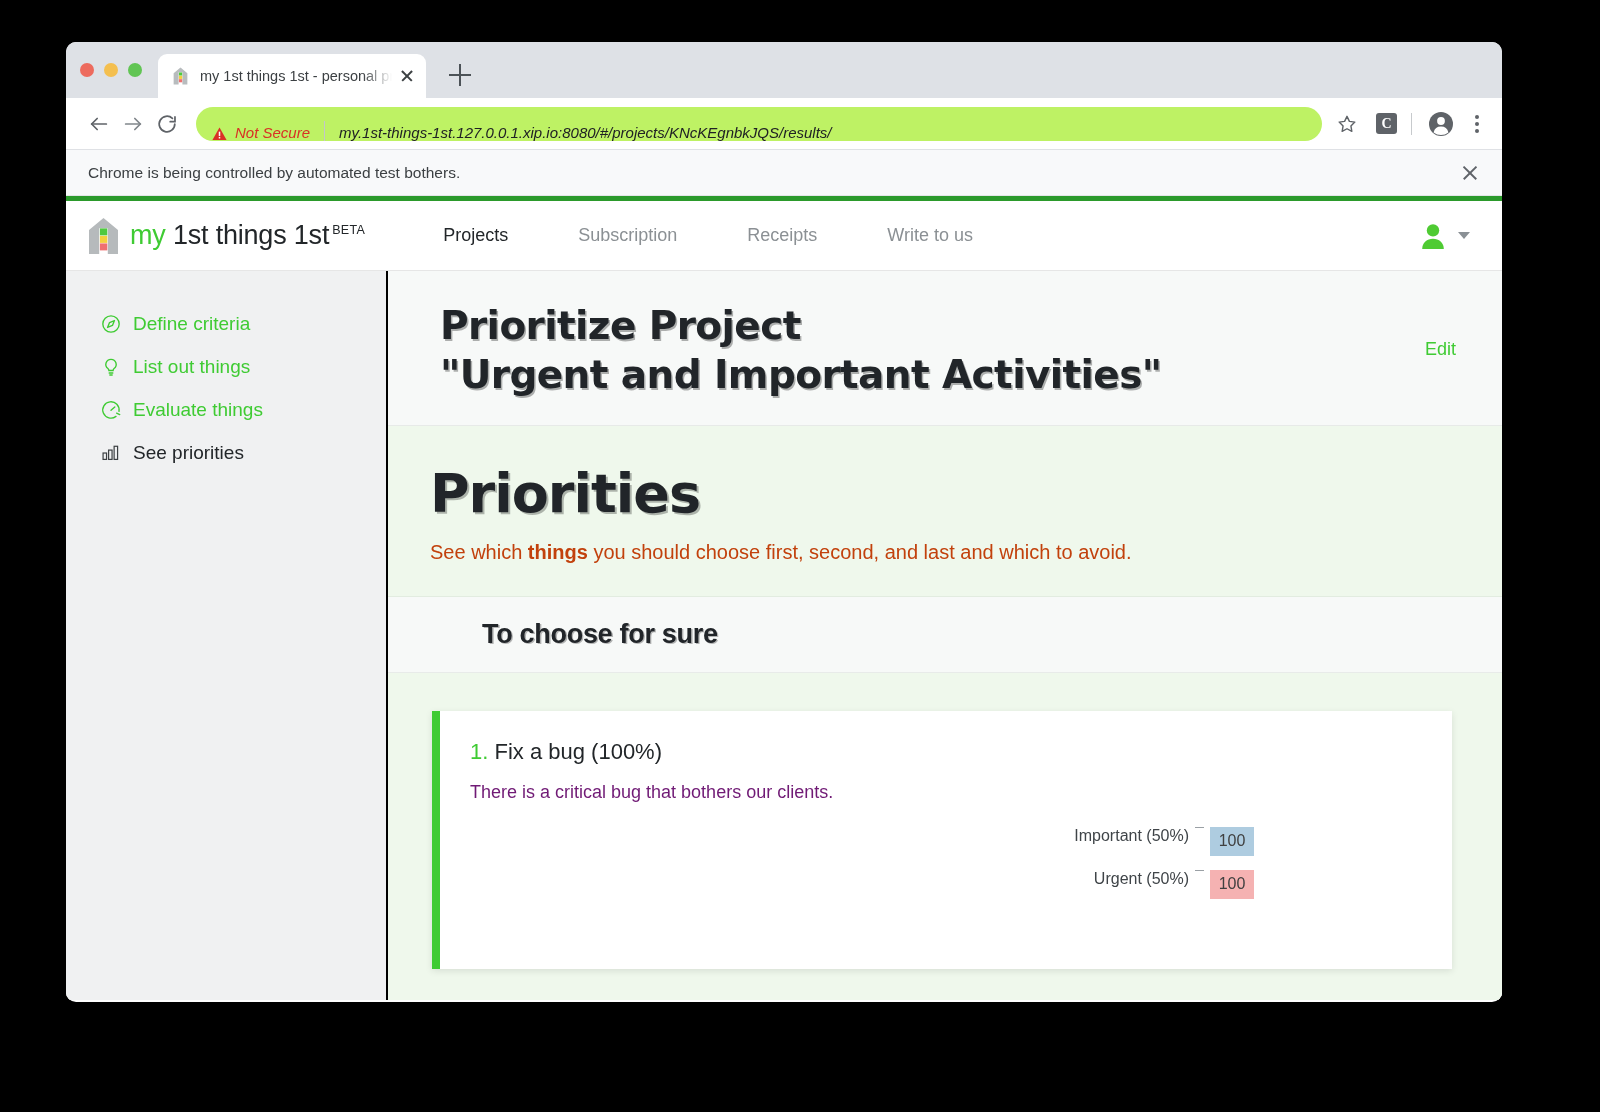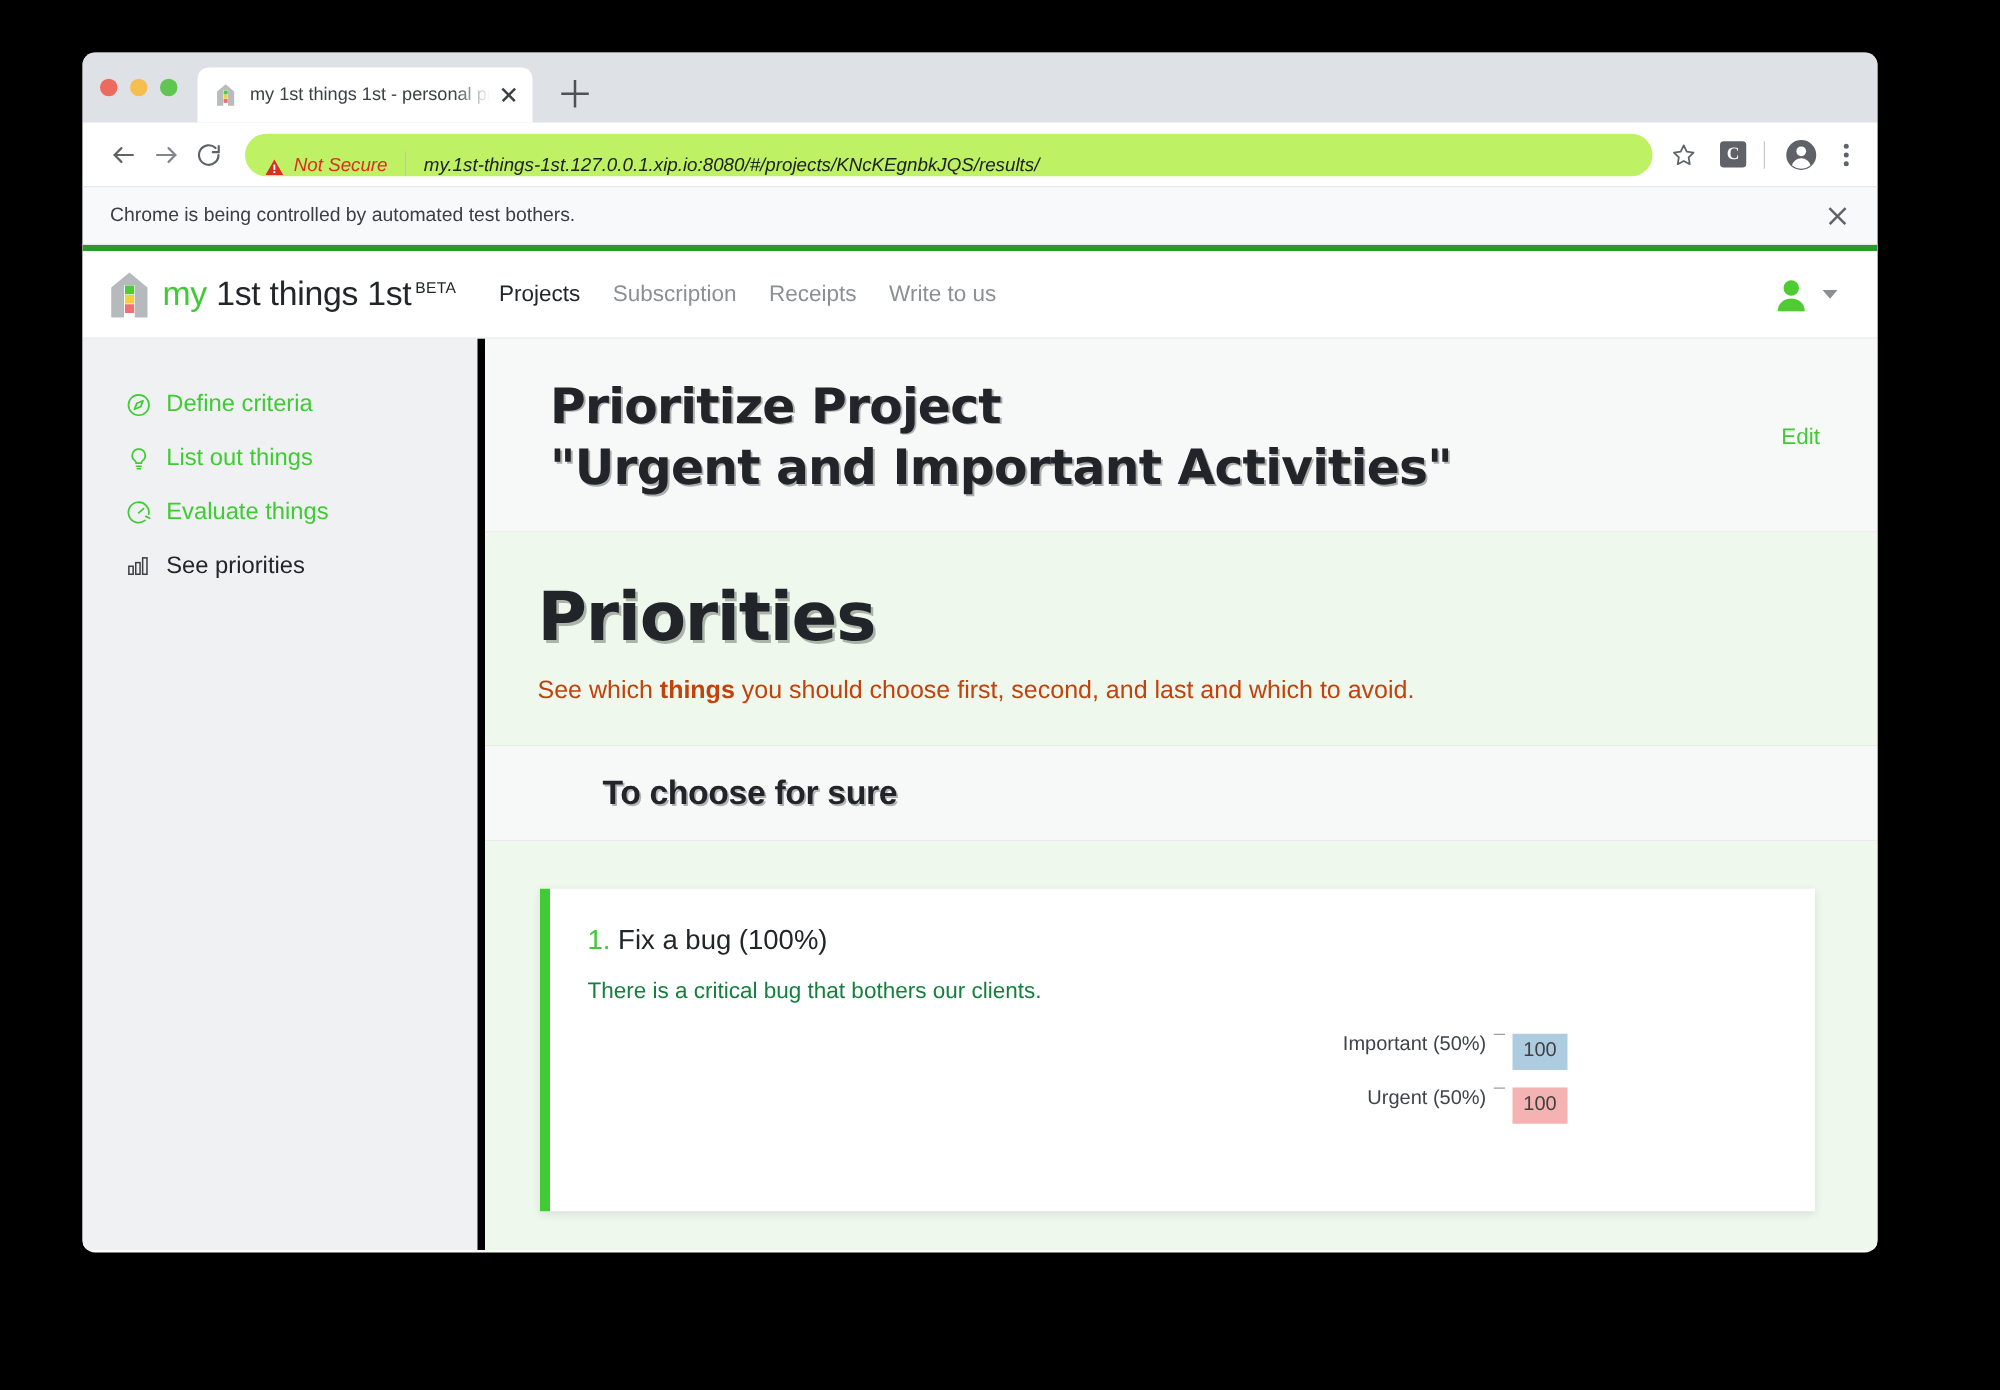--- a/index.html
+++ b/index.html
@@ -241,39 +241,39 @@
     margin-left: 3px;
     letter-spacing: 0.3px;
   }
   #main-nav {
     display: flex;
     align-items: center;
     gap: 26px;
     margin-left: 34px;
     flex: 1 1 auto;
   }
-  .nav-link { font-size: 18px; color: #8b9094; white-space: nowrap; }
+  .nav-link { font-size: 18px; color: #8b9094; white-space: nowrap; margin-left: 44px; }
   .nav-link.active { color: #222629; }
   #user-menu { display: flex; align-items: center; gap: 11px; flex: 0 0 auto; }
   #user-avatar { width: 28px; height: 28px; }
   #user-caret {
     width: 0; height: 0;
     border-left: 6.5px solid transparent;
     border-right: 6.5px solid transparent;
     border-top: 7px solid #8a9095;
   }
 
   
   #app-body { display: flex; height: 729px; }
 
   #sidebar {
     width: 322px;
     flex: 0 0 322px;
     background: #f0f1f2;
-    border-right: 6px solid #000000;
+    border-right: 2px solid #000000;
     padding-top: 31px;
   }
   .side-item {
     display: flex;
     align-items: center;
     height: 43px;
     padding-left: 34px;
   }
   .side-icon {
     width: 21px; height: 21px;
@@ -368,21 +368,21 @@
     min-height: 258px;
     position: relative;
   }
   .card-title {
     font-size: 22px;
     color: #222629;
   }
   .card-rank { color: #3fcb33; }
   .card-desc {
     font-size: 18px;
-    color: #15803d;
+    color: #701a75;
     margin-top: 17px;
   }
   .criteria-chart {
     margin-top: 24px;
     display: flex;
     flex-direction: column;
     align-items: flex-end;
     gap: 14px;
     padding-right: 168px;
   }

